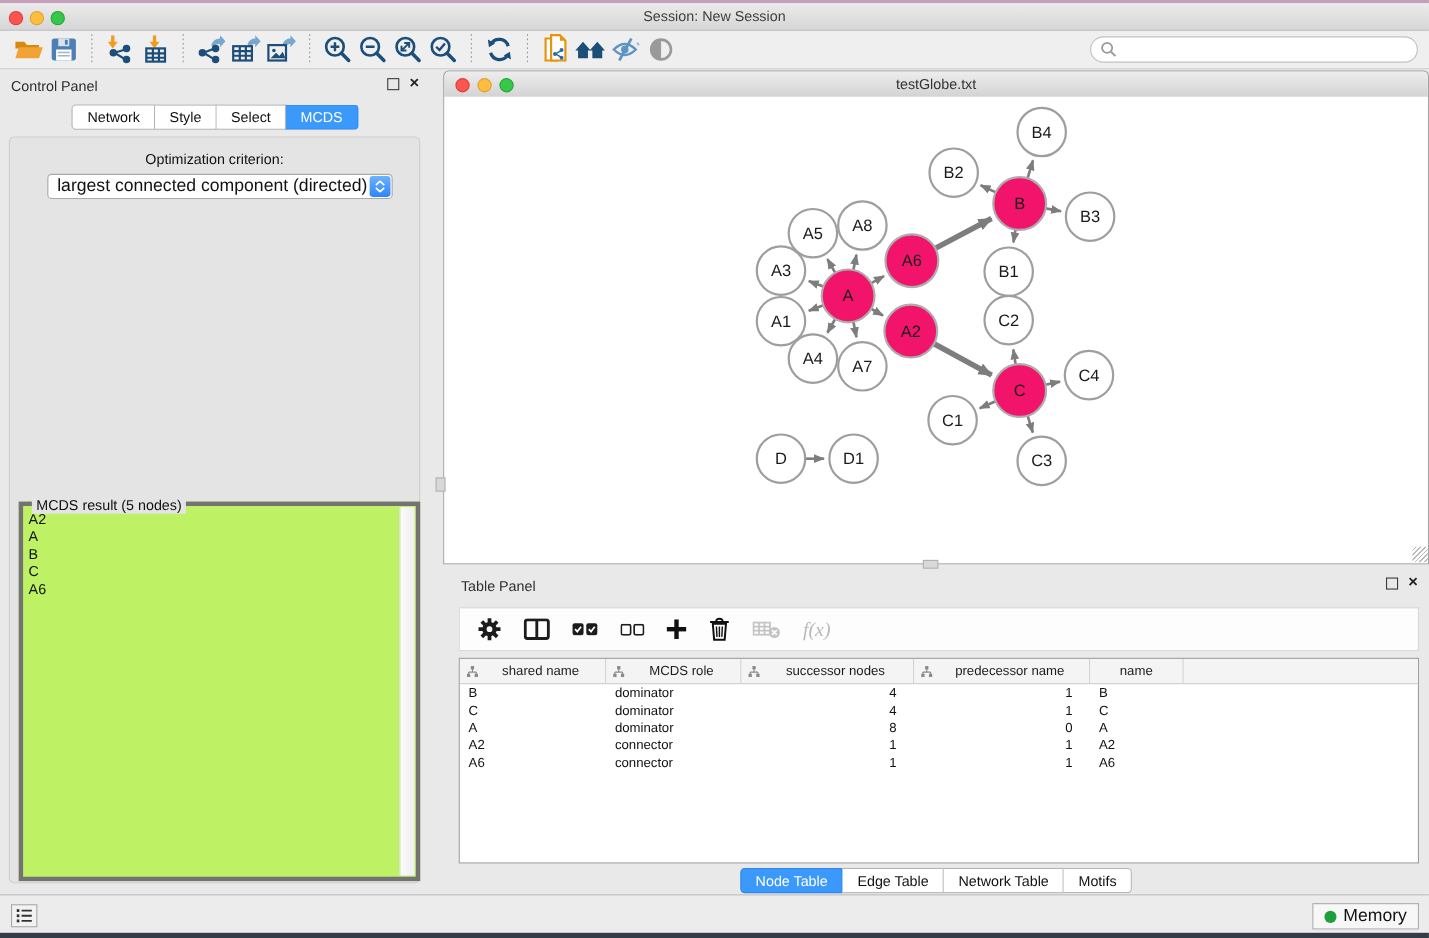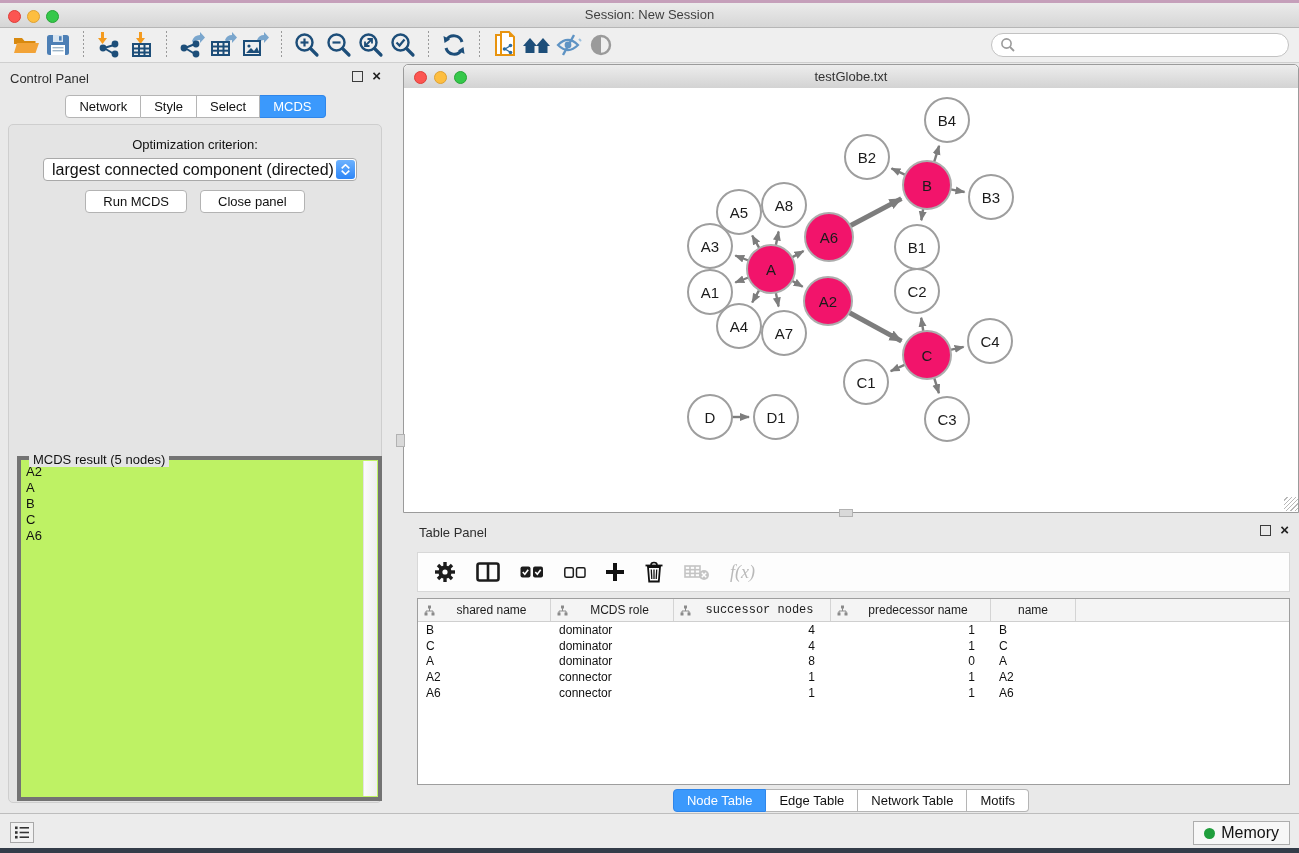--- a/index.html
+++ b/index.html
@@ -296,24 +296,20 @@
       <span class="val">largest connected component (directed)</span>
       <span class="stepper">
         <svg width="9" height="5" viewBox="0 0 9 5">
             <path d="M0.7 4.3 L4.5 0.7 L8.3 4.3" fill="none" stroke="#fff" stroke-width="1.6"></path>
           </svg>
         <svg width="9" height="5" viewBox="0 0 9 5">
             <path d="M0.7 0.7 L4.5 4.3 L8.3 0.7" fill="none" stroke="#fff" stroke-width="1.6"></path>
           </svg>
       </span>
     </div>
-    <div class="ctrl-buttons">
-      <button class="mac-btn">Run MCDS</button>
-      <button class="mac-btn">Close panel</button>
-    </div>
     <div class="result-box">
       <span class="result-legend">MCDS result (5 nodes)</span>
       <div class="result-list" id="result-list">
           <div class="result-item">A2</div>
           <div class="result-item">A</div>
           <div class="result-item">B</div>
           <div class="result-item">C</div>
           <div class="result-item">A6</div>
         </div>
       <div class="result-scroll"></div>
@@ -524,21 +520,21 @@
               <line x1="2" y1="8" x2="2" y2="6"></line>
               <line x1="9" y1="8" x2="9" y2="6"></line>
               <line x1="2" y1="6" x2="9" y2="6"></line>
             </g>
             <rect x="4" y="0.5" width="3" height="3" fill="#8a8a8a"></rect>
             <rect x="0.5" y="7.5" width="3" height="3" fill="#8a8a8a"></rect>
             <rect x="7.5" y="7.5" width="3" height="3" fill="#8a8a8a"></rect>
           </svg>
           <span class="lbl">MCDS role</span>
         </div>
-        <div class="th" style="width: 157px; font-family: Liberation Mono, monospace;">
+        <div class="th" style="width: 157px;">
           <svg width="11" height="11" viewBox="0 0 11 11" style="margin-right:4px;flex:0 0 auto;">
             <g fill="none" stroke="#8a8a8a" stroke-width="1">
               <line x1="5.5" y1="3" x2="5.5" y2="6"></line>
               <line x1="2" y1="8" x2="2" y2="6"></line>
               <line x1="9" y1="8" x2="9" y2="6"></line>
               <line x1="2" y1="6" x2="9" y2="6"></line>
             </g>
             <rect x="4" y="0.5" width="3" height="3" fill="#8a8a8a"></rect>
             <rect x="0.5" y="7.5" width="3" height="3" fill="#8a8a8a"></rect>
             <rect x="7.5" y="7.5" width="3" height="3" fill="#8a8a8a"></rect>

